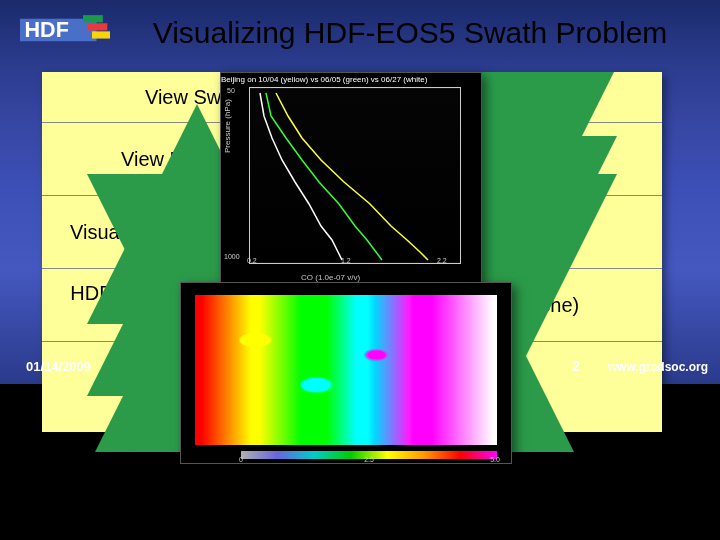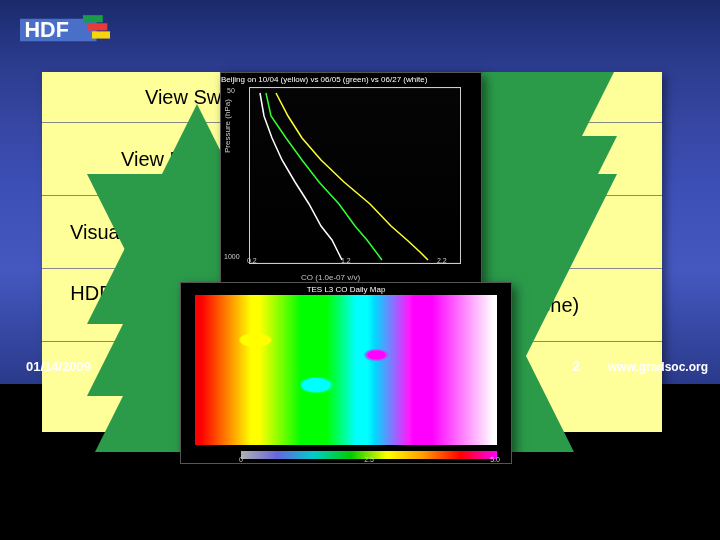--- a/index.html
+++ b/index.html
@@ -129,20 +129,21 @@
   <div class="logo">
     <svg viewBox="0 0 200 86">
       <rect x="0" y="18" width="170" height="50" fill="#4a6fc9"></rect>
       <rect x="140" y="10" width="44" height="16" fill="#1a9b4a"></rect>
       <rect x="150" y="28" width="44" height="16" fill="#e83a3a"></rect>
       <rect x="160" y="46" width="44" height="16" fill="#f5d60a"></rect>
       <text x="10" y="58" font-family="Arial" font-weight="900" font-size="48" fill="#fff">HDF</text>
     </svg>
   </div>
 
+  <div class="title">Visualizing HDF-EOS5 Swath Problem</div>
 
   <div class="table">
     <div class="row">
       <div class="cell">View Swath</div>
       <div class="cell">View Swath</div>
     </div>
     <div class="row">
       <div class="cell">View Data (User)</div>
       <div class="cell">Remote HDF-EOS5</div>
     </div>
@@ -208,21 +209,20 @@
     <div class="axis-label-x">CO (1.0e-07 v/v)</div>
 
     <div class="tick" style="left:26px; top:184px">0.2</div>
     <div class="tick" style="left:120px; top:184px">1.2</div>
     <div class="tick" style="left:216px; top:184px">2.2</div>
     <div class="tick" style="left:6px; top:14px">50</div>
     <div class="tick" style="left:3px; top:180px">1000</div>
   </div>
 
   <div class="overlay world">
-    <div class="world-title">TES L3 CO Daily Map</div>
     <div class="world-map"></div>
     <div class="cbar"></div>
     <div class="cbar-tick" style="left:60px">0</div>
     <div class="cbar-tick" style="left:188px">2.5</div>
     <div class="cbar-tick" style="left:314px">5.0</div>
   </div>
 
   <div class="footer">
     <div class="date">01/14/2009</div>
     <div class="num">2</div>

